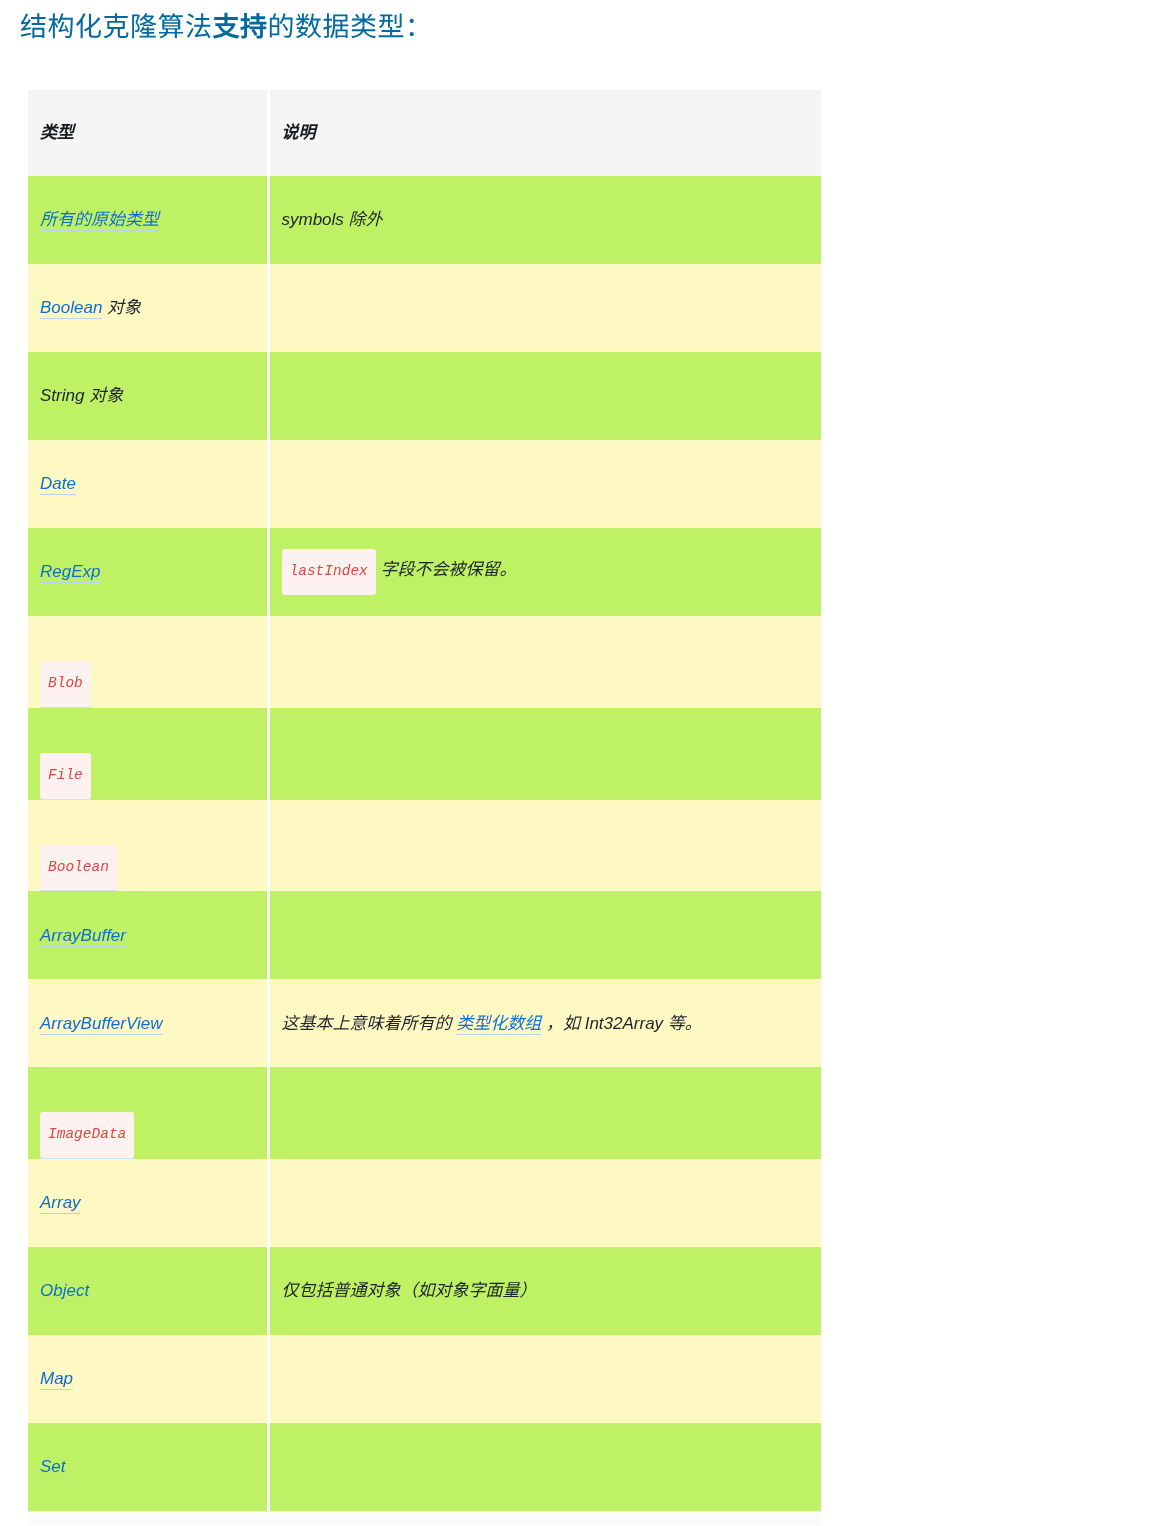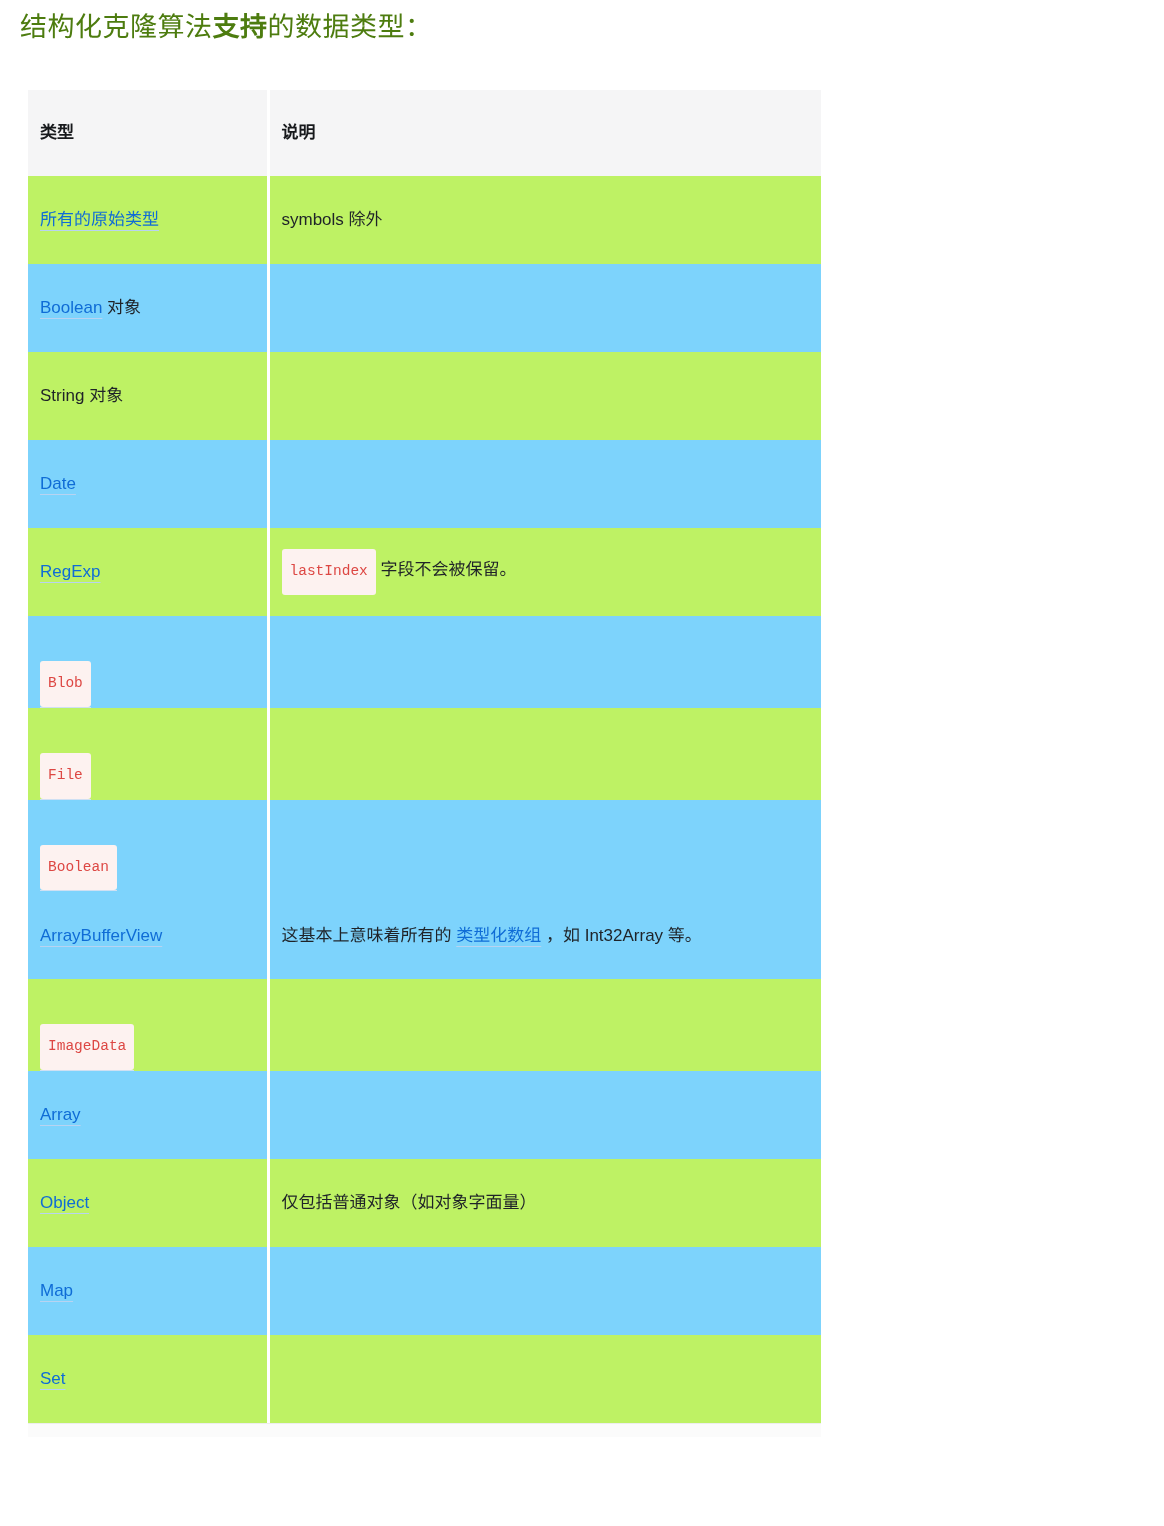--- a/index.html
+++ b/index.html
@@ -12,49 +12,50 @@
     width: 1164px;
     height: 1526px;
     overflow: hidden;
     color: #1f2328;
   }
   .title {
     margin: 8px 0 0 20px;
     font-size: 27px;
     line-height: 38px;
     font-weight: 400;
-    color: #4d7c0f;
+    color: #0369a1;
     letter-spacing: 0.5px;
   }
   .title strong { font-weight: 700; }
 
   table.types-table {
     border-collapse: collapse;
     table-layout: fixed;
     width: 793px;
     margin: 44px 0 0 28px;
   }
   col.c-type { width: 240px; }
   col.c-desc { width: 553px; }
 
   th, td {
     text-align: left;
     vertical-align: middle;
     padding: 0 12px;
     font-size: 17px;
     line-height: 1.5;
+    font-style: italic;
   }
   thead th {
     background: #f5f5f6;
     height: 86px;
     font-weight: 700;
     color: #17191c;
   }
   tbody td { height: 88px; background: #bef264; }
-  tr.zebra td { background: #7dd3fc; }
+  tr.zebra td { background: #fef9c3; }
   th.col-type, td.col-type { border-right: 3px solid #ffffff; }
 
   a.tlink {
     color: #0f6cd6;
     text-decoration: underline;
     text-decoration-color: #b8d3f1;
     text-decoration-thickness: 1px;
     text-underline-offset: 5px;
     cursor: pointer;
   }
@@ -124,20 +125,24 @@
         <td class="col-desc"></td>
       </tr>
       <tr>
         <td class="col-type"><a class="chiplink"><code class="chip">File</code></a></td>
         <td class="col-desc"></td>
       </tr>
       <tr class="zebra">
         <td class="col-type"><a class="chiplink"><code class="chip">Boolean</code></a></td>
         <td class="col-desc"></td>
       </tr>
+      <tr>
+        <td class="col-type"><a class="tlink">ArrayBuffer</a></td>
+        <td class="col-desc"></td>
+      </tr>
       <tr class="zebra">
         <td class="col-type"><a class="tlink">ArrayBufferView</a></td>
         <td class="col-desc"><span>这基本上意味着所有的 </span><a class="tlink">类型化数组</a><span> ，如 Int32Array 等。</span></td>
       </tr>
       <tr>
         <td class="col-type"><a class="chiplink"><code class="chip">ImageData</code></a></td>
         <td class="col-desc"></td>
       </tr>
       <tr class="zebra">
         <td class="col-type"><a class="tlink">Array</a></td>

